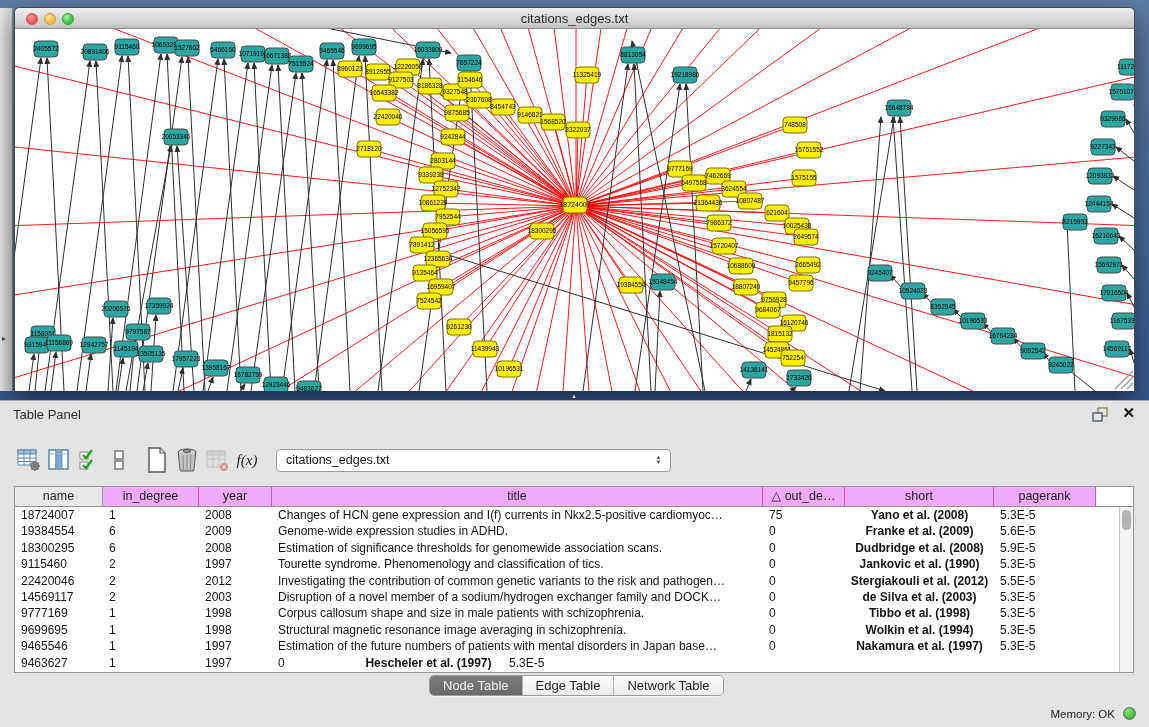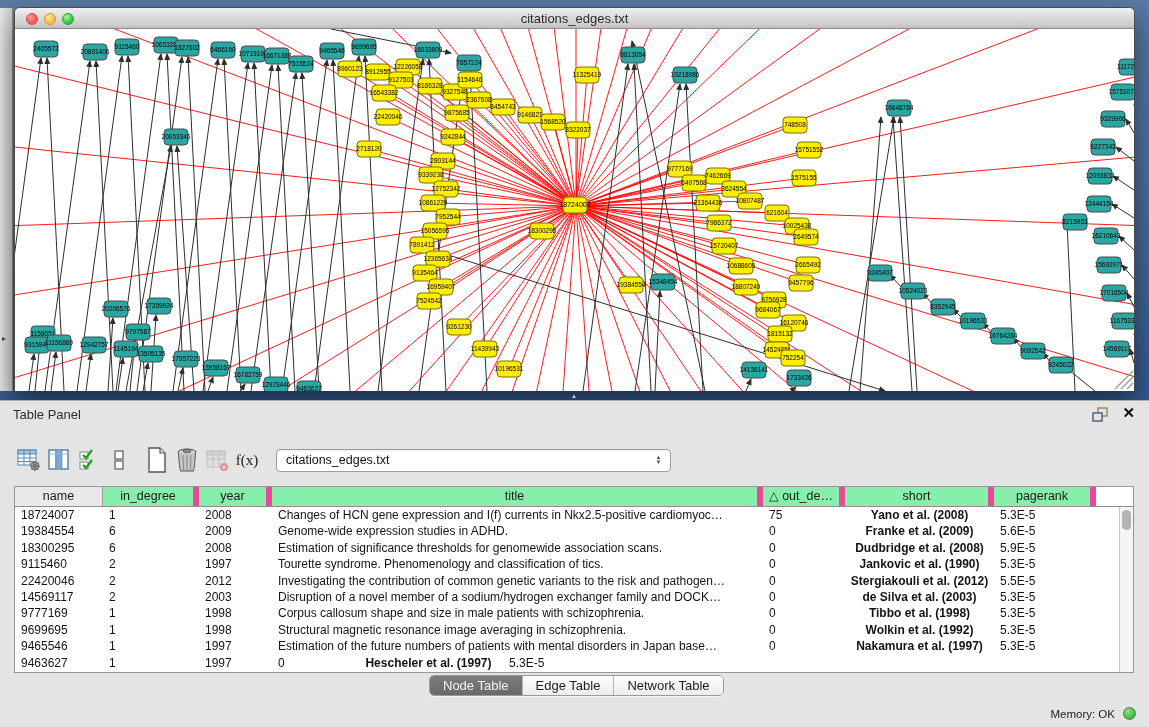--- a/index.html
+++ b/index.html
@@ -33,34 +33,34 @@
   
   .table-panel { position:absolute; left:0; top:400px; width:1149px; height:327px;
     background:#e4e4e4; border-top:1px solid #adadad; }
   .tp-header { position:relative; height:28px; }
   .tp-title { position:absolute; left:13px; top:6px; font-size:13px; color:#2e2e2e; }
   .tp-float { position:absolute; right:40px; top:6px; width:17px; height:16px; cursor:pointer; }
   .tp-close { position:absolute; right:14px; top:3px; font-size:15px; font-weight:bold; color:#111; cursor:pointer; }
 
   .toolbar { position:absolute; left:14px; top:42px; height:34px; display:flex; align-items:center; }
   .tb-btn { width:30px; height:30px; display:flex; align-items:center; justify-content:center; cursor:pointer; }
-  .fx { font-family:"Liberation Serif", serif; font-size:15px; color:#222; }
+  .fx { font-family:"Liberation Serif", serif; font-style:italic; font-size:15px; color:#222; }
   .combo { margin-left:14px; width:395px; height:23px; background:#fff;
     border:1px solid #9d9d9d; border-radius:4px; position:relative;
     font-size:12.5px; color:#111; line-height:21px; padding-left:9px; cursor:pointer;
     box-shadow:inset 0 1px 2px rgba(0,0,0,.08); }
   .combo .stepper { position:absolute; right:6px; top:2px; width:11px; height:17px;
     display:flex; flex-direction:column; align-items:center; justify-content:center; color:#555; }
   .combo .stepper span { font-size:6px; line-height:5px; }
 
   .data-table { position:absolute; left:14px; top:85px; width:1120px; height:187px;
     background:#fff; border:1px solid #969696; }
   .thead { display:flex; height:20px; border-bottom:1px solid #8f8f8f; }
   .th { font-size:12.5px; color:#1c1c1c; text-align:center; line-height:19px;
-    background:#86efac; border-right:6px solid #ec4899; overflow:hidden; white-space:nowrap; cursor:pointer; }
+    background:#f0abfc; border-right:1px solid #ec4899; overflow:hidden; white-space:nowrap; cursor:pointer; }
   .th.gray { background:#e9e9e9; border-right:1px solid #9f9f9f; }
   .tbody { position:absolute; top:20px; left:0; right:14px; bottom:0; overflow:hidden; }
   .tr { display:flex; height:16.4px; cursor:default; }
   .td { font-size:12px; color:#141414; line-height:16.4px; white-space:nowrap;
     overflow:hidden; padding-left:6px; }
   .td.center { text-align:center; padding-left:0;font-weight:bold; }
   .vscroll { position:absolute; right:0; top:20px; bottom:0; width:14px;
     background:#f5f5f5; border-left:1px solid #c6c6c6; cursor:pointer; }
   .vthumb { position:absolute; left:2px; top:3px; width:9px; height:20px;
     background:#b3b3b3; border-radius:5px; }
@@ -914,21 +914,21 @@
             <div class="td" style="width: 82px;">0</div>
             <div class="td center" style="width: 149px;">Tibbo et al. (1998)</div>
             <div class="td" style="width: 102px;">5.3E-5</div>
           </div>
           <div class="tr">
             <div class="td" style="width: 88px;">9699695</div>
             <div class="td" style="width: 96px;">1</div>
             <div class="td" style="width: 73px;">1998</div>
             <div class="td" style="width: 491px;">Structural magnetic resonance image averaging in schizophrenia.</div>
             <div class="td" style="width: 82px;">0</div>
-            <div class="td center" style="width: 149px;">Wolkin et al. (1992)</div>
+            <div class="td center" style="width: 149px;">Wolkin et al. (1994)</div>
             <div class="td" style="width: 102px;">5.3E-5</div>
           </div>
           <div class="tr">
             <div class="td" style="width: 88px;">9465546</div>
             <div class="td" style="width: 96px;">1</div>
             <div class="td" style="width: 73px;">1997</div>
             <div class="td" style="width: 491px;">Estimation of the future numbers of patients with mental disorders in Japan base…</div>
             <div class="td" style="width: 82px;">0</div>
             <div class="td center" style="width: 149px;">Nakamura et al. (1997)</div>
             <div class="td" style="width: 102px;">5.3E-5</div>

